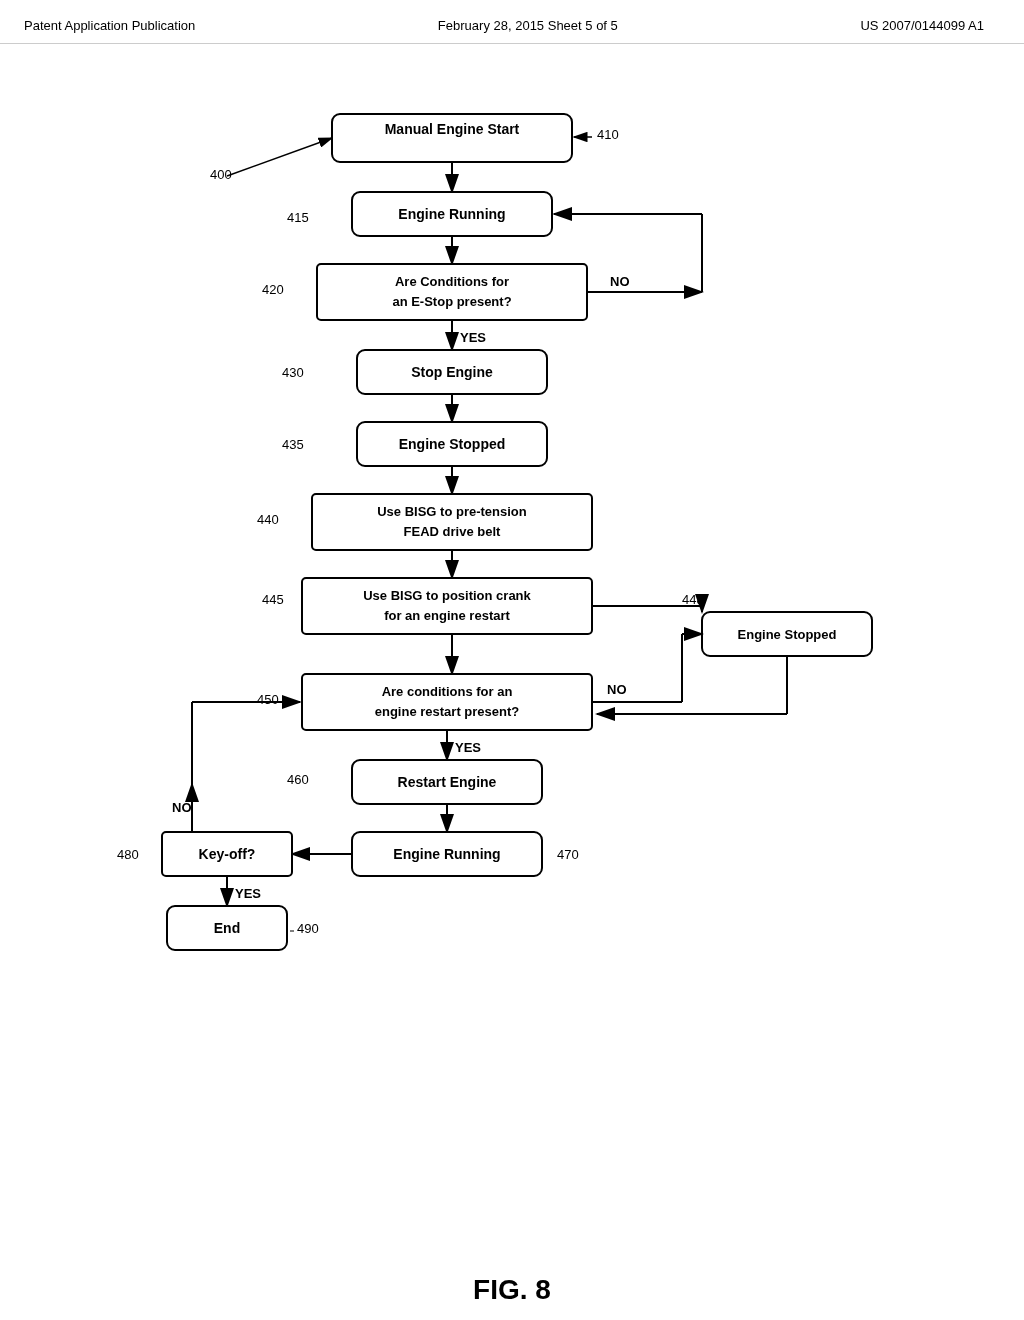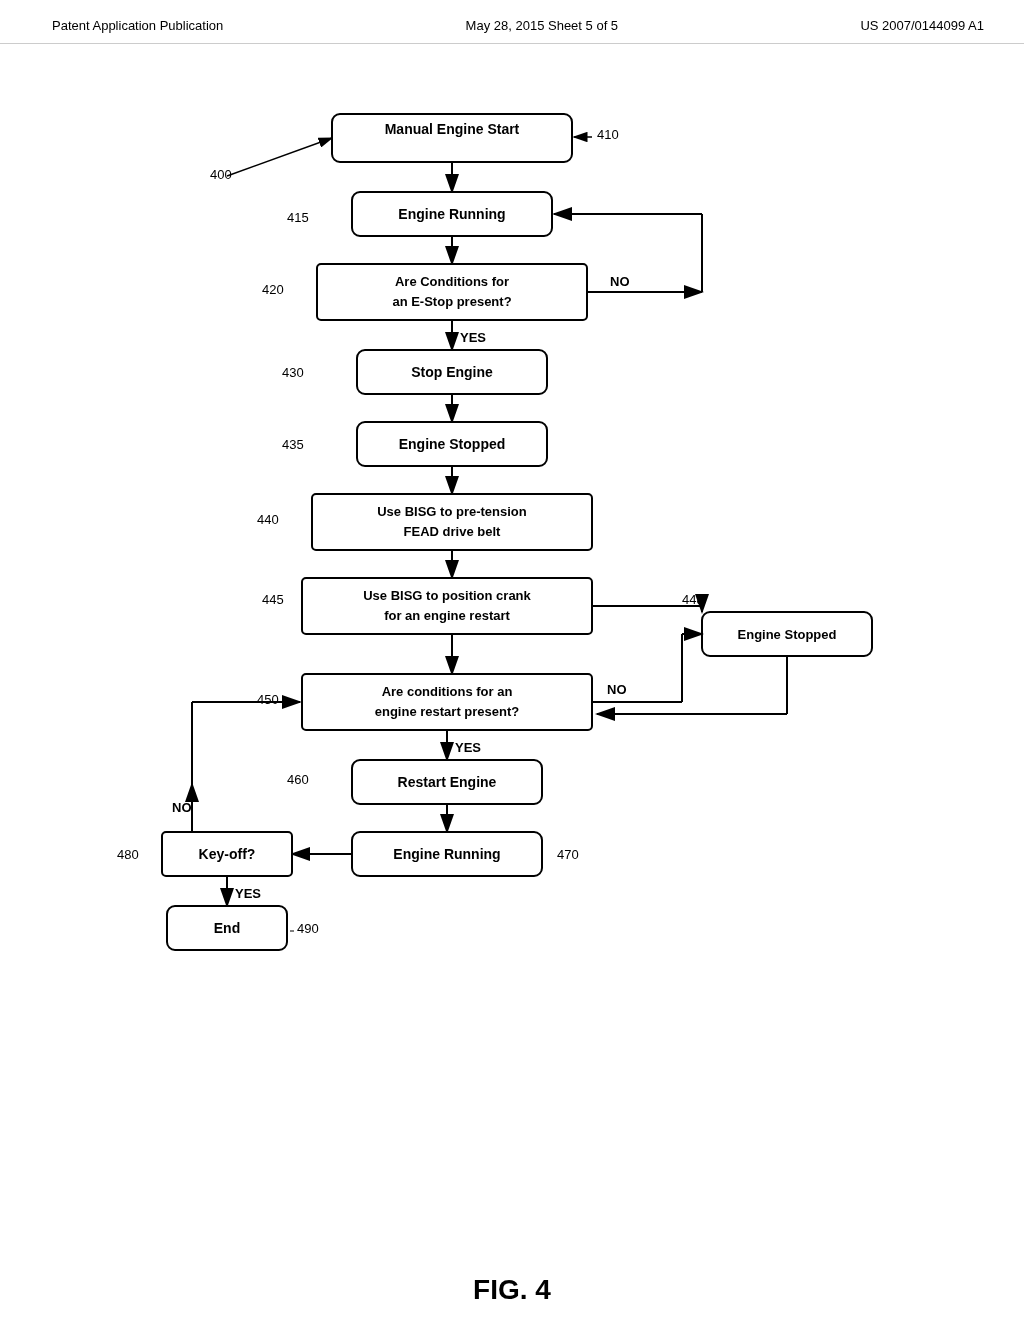--- a/index.html
+++ b/index.html
@@ -8,21 +8,21 @@
       font-family: Arial, sans-serif;
       width: 1024px;
       min-height: 1320px;
       position: relative;
       overflow-x: hidden;
     }
 
     .page-header {
       display: flex;
       justify-content: space-between;
-      padding: 18px 40px 10px 52px;
+      padding: 18px 40px 10px 24px;
       font-size: 13px;
       font-weight: normal;
       color: #000;
       border-bottom: 1px solid #ccc;
     }
 
     .diagram-container {
       position: relative;
       width: 100%;
       padding: 20px 0;
@@ -39,21 +39,21 @@
       font-weight: bold;
       margin-top: 10px;
       color: #000;
     }
   </style>
 </head>
 <body>
 
 <div class="page-header">
   <span>Patent Application Publication</span>
-  <span>May 28, 2015   Sheet 5 of 5</span>
+  <span>February 28, 2015   Sheet 5 of 5</span>
   <span>US 2007/0144099 A1</span>
 </div>
 
 <div class="diagram-container">
   <svg width="900" height="1200" viewBox="0 0 900 1200" xmlns="http://www.w3.org/2000/svg">
     <defs>
       <marker id="arrowhead" markerWidth="10" markerHeight="7" refX="9" refY="3.5" orient="auto">
         <polygon points="0 0, 10 3.5, 0 7" fill="#000"></polygon>
       </marker>
     </defs>
@@ -178,14 +178,14 @@
     <line x1="232" y1="867" x2="228" y2="867" stroke="black" stroke-width="1"></line>
 
     <line x1="130" y1="720" x2="130" y2="638" stroke="black" stroke-width="2"></line>
     <line x1="130" y1="638" x2="238" y2="638" stroke="black" stroke-width="2" marker-end="url(#arrowhead)"></line>
 
     <line x1="530" y1="542" x2="640" y2="542" stroke="black" stroke-width="2"></line>
     <line x1="640" y1="542" x2="640" y2="548" stroke="black" stroke-width="2" marker-end="url(#arrowhead)"></line>
 
   </svg>
 
-  <div class="fig-label">FIG. 4</div>
+  <div class="fig-label">FIG. 8</div>
 </div>
 
 </body></html>

